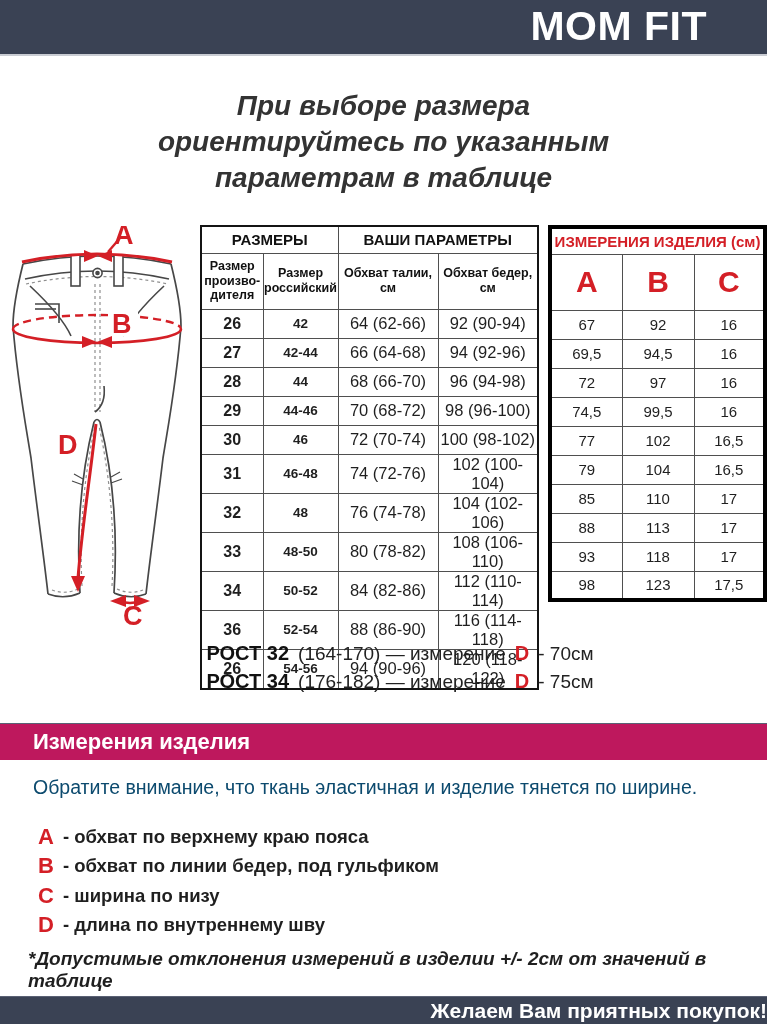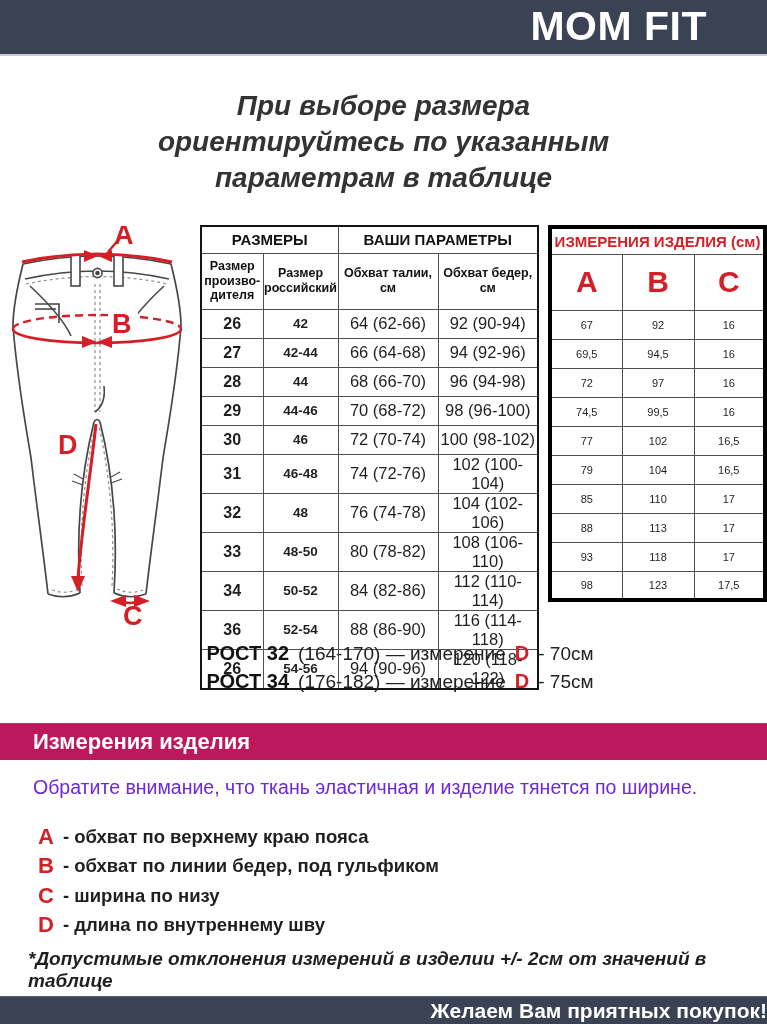--- a/index.html
+++ b/index.html
@@ -21,38 +21,38 @@
   .jeans-wrap{position:absolute;left:2px;top:226px;width:192px;height:402px;}
 
   
   table{border-collapse:collapse;table-layout:fixed;background:#fff;}
   .size-table{position:absolute;left:200px;top:225px;width:337px;border:2px solid #141414;}
   .product-table{position:absolute;left:548px;top:225px;width:215px;border:4px solid #000000;}
   th,td{border:1px solid #4f4f4f;text-align:center;vertical-align:middle;padding:0;}
   .group-th{height:27px;font-size:15px;font-weight:bold;color:#111;}
   .sub-th{height:56px;font-size:12.5px;font-weight:bold;line-height:1.18;color:#111;}
   .size-table td{height:29px;}
-  .product-table td{height:29px;font-size:11px;margin-top:44px;}
+  .product-table td{height:29px;font-size:15px;margin-top:44px;}
   .size-table .c0{font-weight:bold;font-size:16px;}
   .size-table .c1{font-weight:bold;font-size:13.5px;}
   .size-table .c2,.size-table .c3{font-size:16.5px;}
   .product-title-th{height:27px;font-size:15px;font-weight:bold;color:#d41f26;}
   .letter-th{height:56px;font-size:30px;font-weight:bold;color:#d41f26;}
 
   
   .rost-block{position:absolute;left:180px;top:642px;width:440px;}
   .rost-line{display:flex;justify-content:center;align-items:baseline;gap:9px;height:28px;font-size:19px;color:#222;}
   .rost-line .rost-label{font-weight:bold;font-size:20px;color:#111;}
   .rost-line .rost-letter{font-weight:bold;font-size:20px;color:#d41f26;}
 
   
   .section-bar{position:absolute;left:0;top:723px;width:767px;height:37px;background:#be185d;border-top:1px solid #5a6174;}
   .section-bar .section-title{position:absolute;left:33px;top:0;line-height:36px;color:#fff;font-weight:bold;font-size:22px;}
 
-  .fabric-note{position:absolute;left:33px;top:776px;width:720px;font-size:19.5px;color:#6d28d9;}
+  .fabric-note{position:absolute;left:33px;top:776px;width:720px;font-size:19.5px;color:#0c4a6e;}
 
   
   .legend{position:absolute;left:38px;top:822px;}
   .legend-row{height:29.5px;display:flex;align-items:center;gap:7px;}
   .legend-letter{color:#d41f26;font-weight:bold;font-size:22px;width:18px;}
   .legend-text{font-weight:bold;font-size:18.5px;color:#1f1f1f;}
 
   .footnote{position:absolute;left:28px;top:948px;width:730px;font-weight:bold;font-style:italic;font-size:19px;color:#1f1f1f;}
 
   

